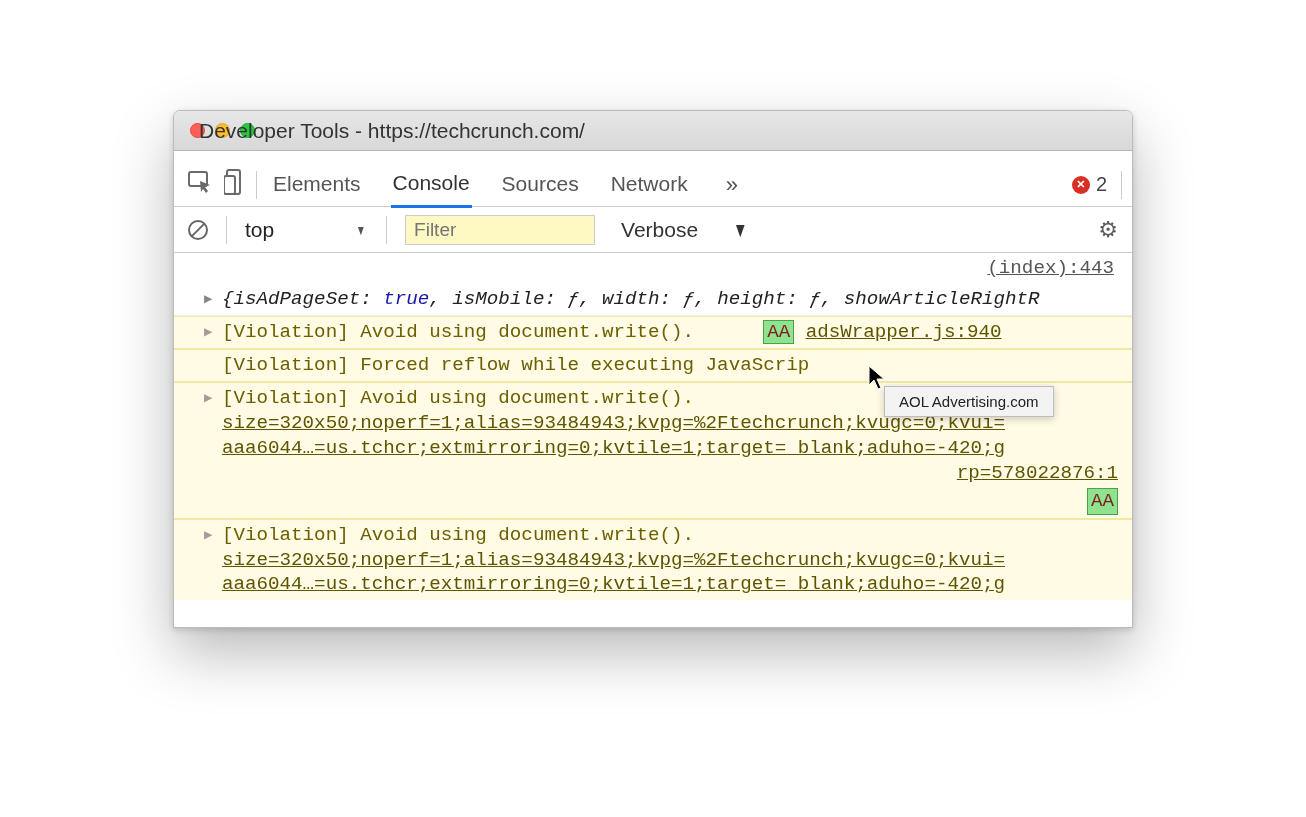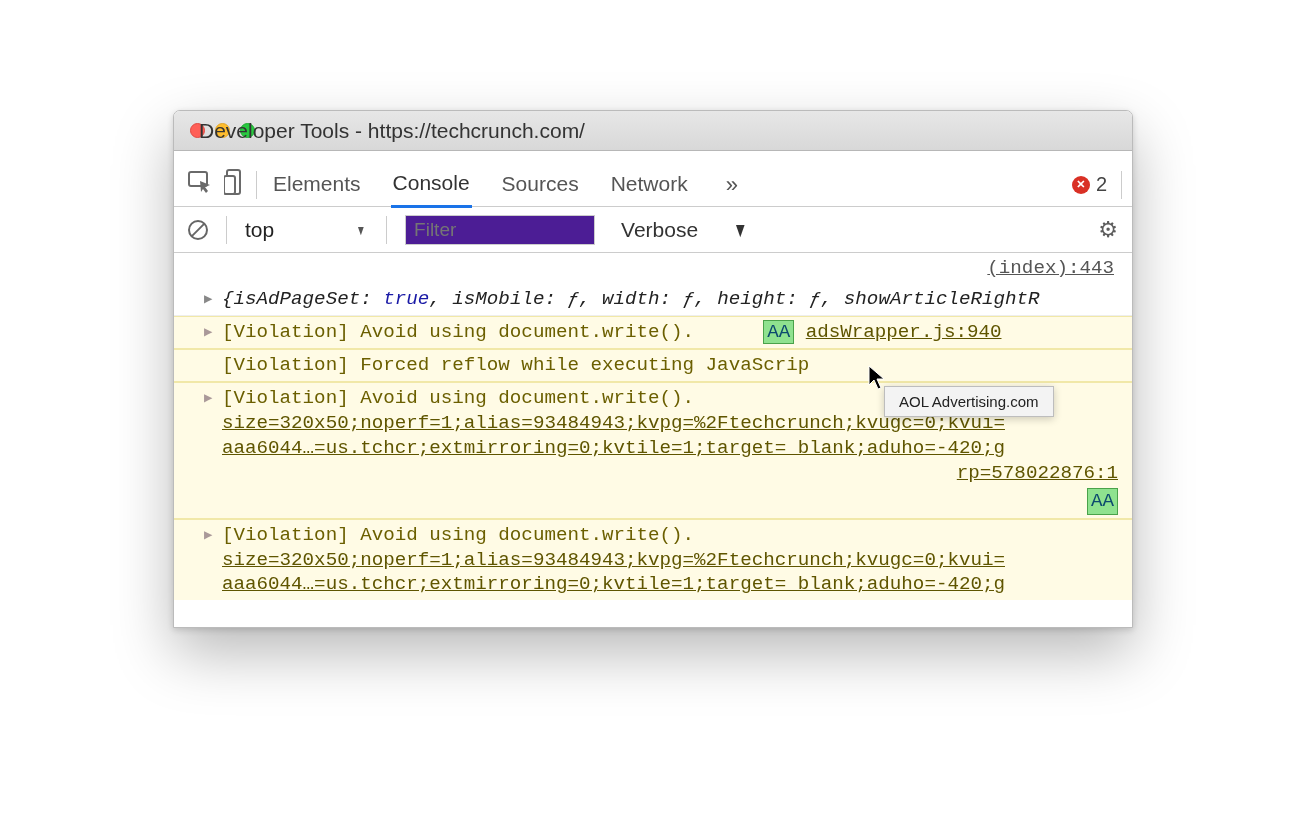--- a/index.html
+++ b/index.html
@@ -77,40 +77,40 @@
   }
   .clear-icon { width:20px;height:20px;border:2px solid #666;border-radius:50%;position:relative;}
   .clear-icon::after{content:"";position:absolute;width:18px;height:2px;background:#666;top:50%;left:50%;transform:translate(-50%,-50%) rotate(-45deg);}
   .select {
     display:flex; align-items:center; gap:80px;
     border:none; font-size:21px; color:#222;
   }
   .select .chev { font-size:14px; color:#555;}
   .filter-input {
     border:1px solid #ccc; height:30px; width:190px; font-size:19px; padding:2px 8px; color:#888;
-    background:#4c1d95;
+    background:#fef9c3;
   }
   .level { display:flex; align-items:center; gap:32px; margin-left:12px;}
   .gear { margin-left:auto; color:#5c5c5c; font-size:22px;}
   .console {
     font-family: "Menlo","Consolas","Courier New",monospace;
     font-size: 19.2px;
     line-height: 1.3;
     overflow:hidden;
   }
   .row { border-bottom: 1px solid #eee; padding: 3px 14px 3px 30px; position:relative; }
   .row.source-row { text-align:right; color:#555; text-decoration:underline; padding-right:18px; border-bottom:none;margin-left:45px;}
   .row.obj { color:#222; font-style:italic; white-space:nowrap; overflow:hidden;}
   .row.viol { background:#fffbe5; color:#6b5f00; border-top:1px solid #f1e8a8; border-bottom:1px solid #f1e8a8;}
   .row.viol .link { color:#5f5500; text-decoration:underline;text-align:center; }
   .disclosure { position:absolute; left:30px; top:6px; color:#888; font-size:14px;}
   .row .indent { padding-left: 18px; display:block;}
   .kw-true { color: #1a1aa6; font-style:italic;}
   .obj-key { font-style:italic; }
-  .badge-aa { background:#8fe28f; border:1px solid #4aa24a; color:#0c4a6e; padding:0 3px; font-style:normal; font-family:inherit; font-weight:500;}
+  .badge-aa { background:#8fe28f; border:1px solid #4aa24a; color:#7f1d1d; padding:0 3px; font-style:normal; font-family:inherit; font-weight:500;}
   .badge-aa.floatr { float:right; margin-top:2px;}
   .src-right { float:right; color:#5f5500; text-decoration:underline;}
   .url { text-decoration:underline; color:#5f5500; word-break:break-all;}
   .row.viol2 { background:#fffbe5; color:#6b5f00; border-top:1px solid #f1e8a8; border-bottom:none;}
   .cursor {
     position:absolute;
     top:254px; left:694px;
     z-index:5;
   }
   .tooltip {

